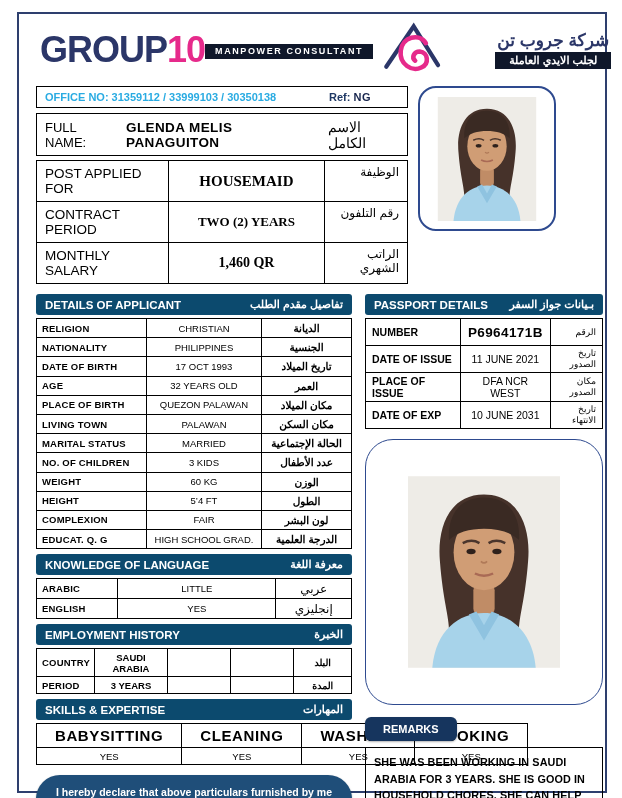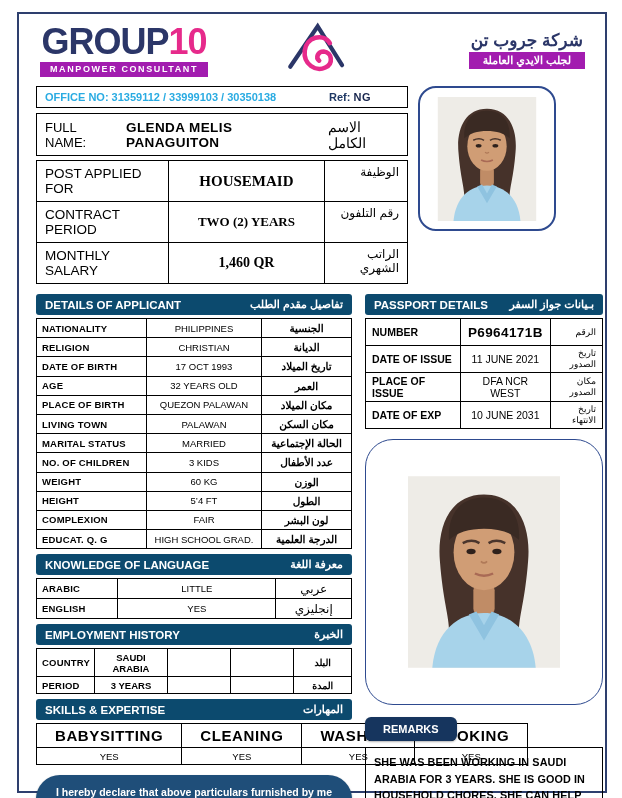--- a/index.html
+++ b/index.html
@@ -1,25 +1,25 @@
 <!DOCTYPE html>
 <html><head>
 <meta charset="utf-8">
 <style>
   html,body{margin:0;padding:0;background:#fff;}
   body{width:622px;height:798px;position:relative;font-family:"Liberation Sans",sans-serif;color:#000;overflow:hidden;}
   .page{position:absolute;inset:12px 15px 5px 17px;border:2px solid #2e3f6e;padding:2px 16px 8px 17px;display:flex;flex-direction:column;background:#fff;}
 
   
   .topbar{height:70px;display:flex;align-items:center;justify-content:space-between;padding:2px 4px 0 4px;}
-  .brand-left{display:flex;flex-direction:column;align-items:center;}
+  .brand-left{display:flex;flex-direction:row;align-items:center;}
   .brand-name{font-size:36px;font-weight:900;letter-spacing:-1px;line-height:1;font-family:"Liberation Sans",sans-serif;}
   .brand-name .g{color:#2b3668;}
   .brand-name .ten{color:#e62a8b;}
-  .brand-banner{background:#a21caf;color:#fff;font-size:9px;font-weight:bold;letter-spacing:1.6px;padding:2.5px 10px;margin-top:2px;white-space:nowrap;}
+  .brand-banner{background:#0f172a;color:#fff;font-size:9px;font-weight:bold;letter-spacing:1.6px;padding:2.5px 10px;margin-top:2px;white-space:nowrap;}
   .brand-mark{width:92px;height:64px;margin-right:30px;}
   .brand-right{display:flex;flex-direction:column;align-items:center;}
   .brand-ar{font-size:17px;font-weight:bold;color:#2b3668;line-height:1.15;}
   .brand-banner.ar{letter-spacing:0;font-size:11px;padding:2px 14px;}
 
   
   .top-block{display:flex;gap:10px;margin-top:4px;}
   .top-left{width:372px;display:flex;flex-direction:column;}
   .office-row{border:1.5px solid #000;padding:4px 8px;display:flex;align-items:center;font-size:11px;font-weight:bold;}
   .office-num{color:#29abe2;}
@@ -159,28 +159,28 @@
 
     <div class="col-left">
 
       <div class="sec-bar">
         <span>DETAILS OF APPLICANT</span>
         <span class="ar">تفاصيل مقدم الطلب</span>
       </div>
       <table class="grid-table detail-table">
         <tbody>
             <tr>
+              <td class="lbl">RELIGION</td>
+              <td class="val">CHRISTIAN</td>
+              <td class="ar">الديانة</td>
+            </tr>
+        <tr>
               <td class="lbl">NATIONALITY</td>
               <td class="val">PHILIPPINES</td>
               <td class="ar">الجنسية</td>
-            </tr>
-        <tr>
-              <td class="lbl">RELIGION</td>
-              <td class="val">CHRISTIAN</td>
-              <td class="ar">الديانة</td>
             </tr>
         <tr>
               <td class="lbl">DATE OF BIRTH</td>
               <td class="val">17 OCT 1993</td>
               <td class="ar">تاريخ الميلاد</td>
             </tr>
         <tr>
               <td class="lbl">AGE</td>
               <td class="val">32 YEARS OLD</td>
               <td class="ar">العمر</td>

